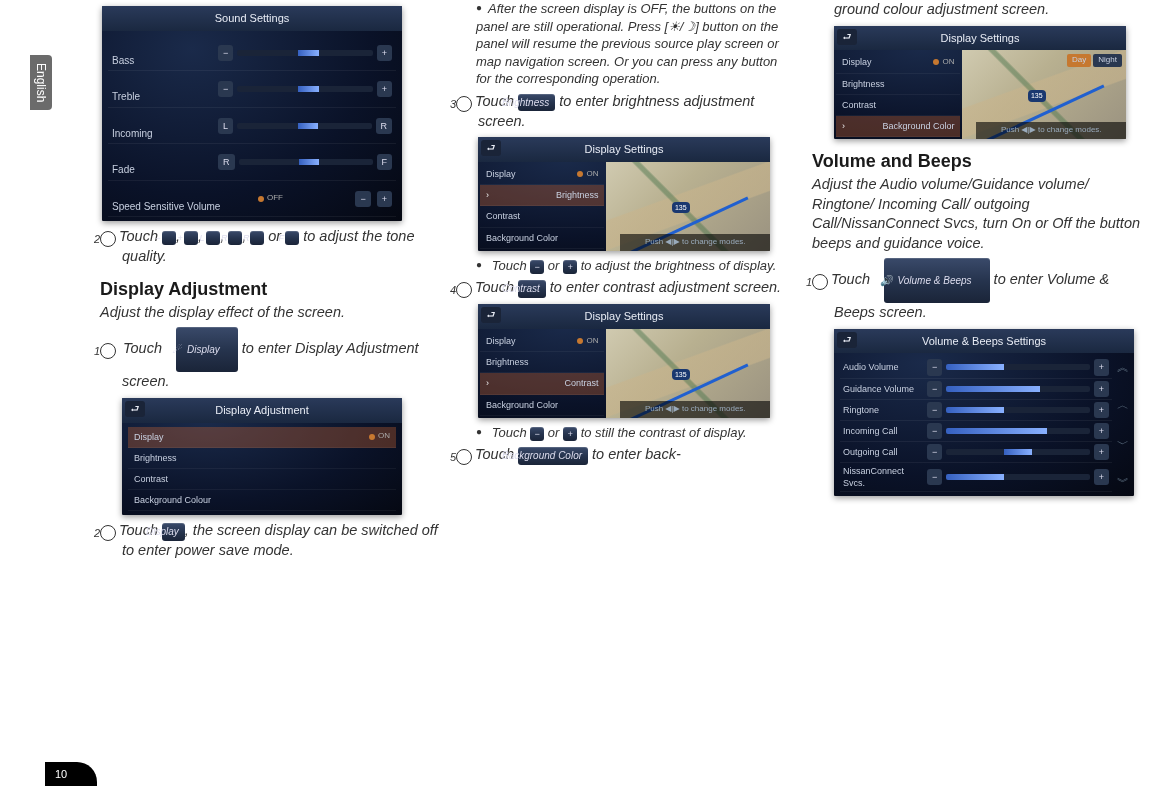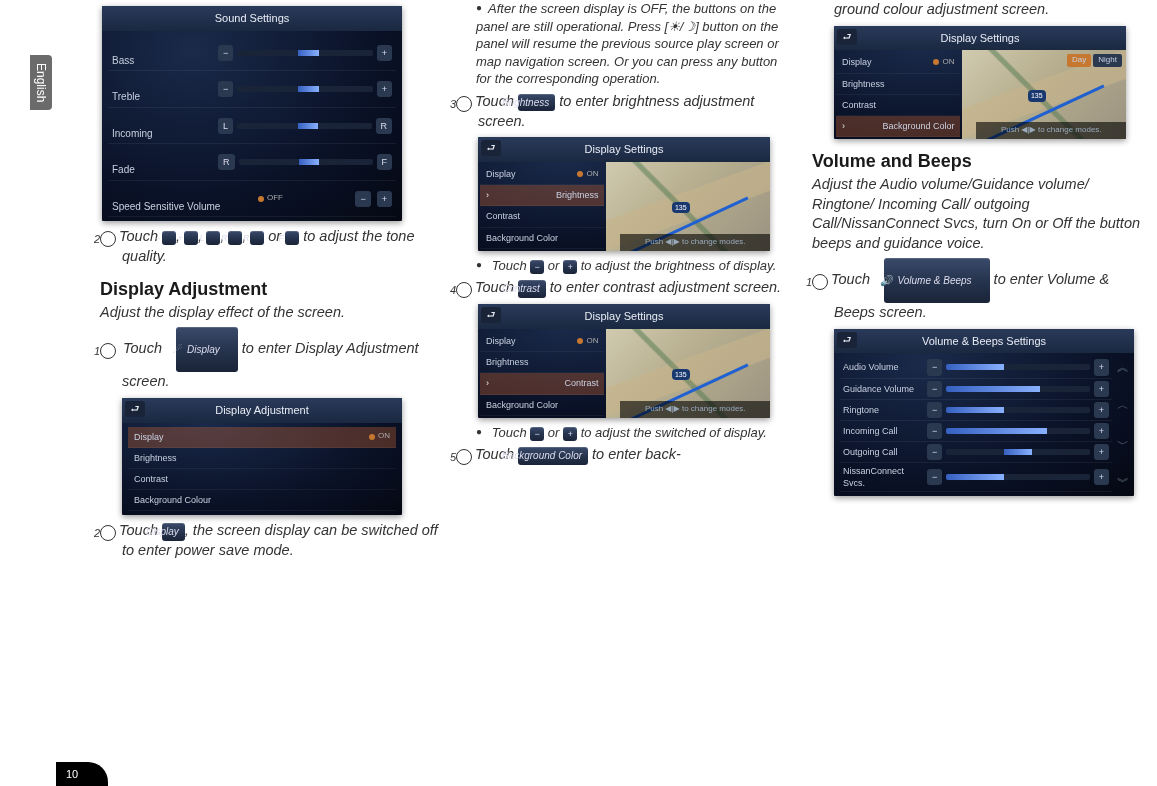--- a/index.html
+++ b/index.html
@@ -18,21 +18,21 @@
       top: 55px;
       background: #6b6b6b;
       color: #fff;
       writing-mode: vertical-rl;
       padding: 8px 4px;
       font-size: 12px;
       border-radius: 0 4px 4px 0;
     }
     .page-number {
       position: absolute;
-      left: 56px;
+      left: 45px;
       bottom: 0;
       background: #000;
       color: #fff;
       font-size: 11px;
       padding: 6px 30px 6px 10px;
       border-radius: 0 20px 0 0;
     }
     .content {
       position: absolute;
       left: 100px;
@@ -354,21 +354,21 @@
         </div>
         <div class="ui-map">
           <div class="ui-map-route"></div>
           <div class="ui-map-shield">135</div>
           <div class="ui-map-hint">Push ◀|▶ to change modes.</div>
         </div>
       </div>
     </div>
 
     <p class="sub-step bullet">
-      <span>Touch </span><span class="icon-btn small">−</span><span> or </span><span class="icon-btn small">+</span><span> to adjust the switched of display.</span>
+      <span>Touch </span><span class="icon-btn small">−</span><span> or </span><span class="icon-btn small">+</span><span> to still the contrast of display.</span>
     </p>
 
     <p class="step">
       <span class="circled-num">5</span><span>Touch </span><span class="icon-btn">Background Color</span><span> to enter back-</span>
     </p>
   </div>
 
   <div class="col">
     <p style="padding-left:22px">ground colour adjustment screen.</p>
 

